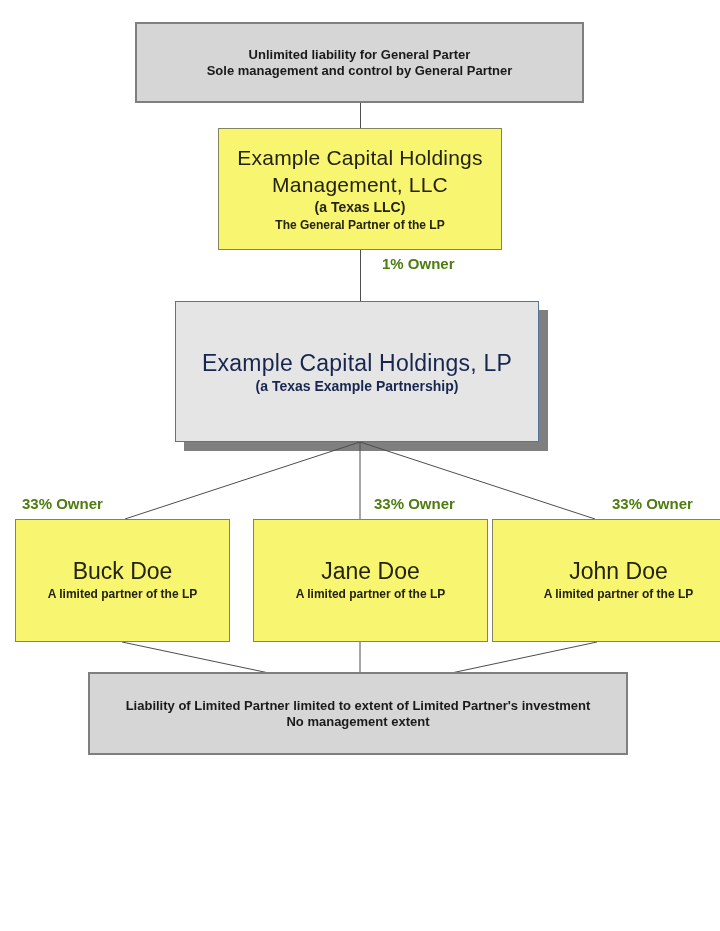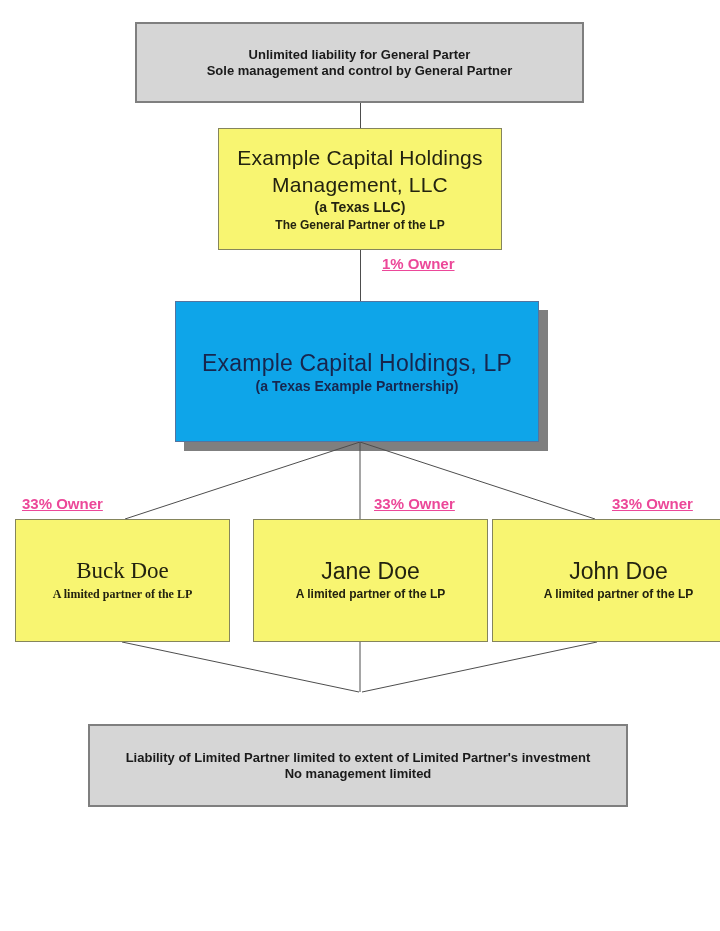--- a/index.html
+++ b/index.html
@@ -5,44 +5,44 @@
   html,body{margin:0;padding:0;background:#ffffff;}
   body{font-family:"Liberation Sans", sans-serif;}
   .canvas{position:relative;width:720px;height:931px;background:#ffffff;overflow:hidden;}
 
   .layer-shadow{position:absolute;z-index:0;}
   .edges{position:absolute;left:0;top:0;width:720px;height:931px;z-index:1;}
   .box{position:absolute;z-index:2;display:flex;flex-direction:column;align-items:center;justify-content:center;text-align:center;box-sizing:border-box;}
 
   .note-box{background:#d6d6d6;border:2px solid #7f7f7f;color:#1a1a1a;font-size:13px;font-weight:600;line-height:16px;}
   .yellow-box{background:#f8f571;border:1.5px solid #85855c;color:#232310;}
-  .blue-box{background:#0ea5e9;border:1px solid #54749f;color:#17264e;}
+  .blue-box{background:#e5e5e5;border:1px solid #54749f;color:#17264e;}
   .blue-shadow{position:absolute;background:#7f7f7f;}
 
   .big-title{font-size:21px;font-weight:400;line-height:27px;letter-spacing:0.2px;}
   .lp-title{font-size:23px;font-weight:400;line-height:28px;letter-spacing:0.2px;}
   .partner-name{font-size:23px;font-weight:400;line-height:28px;}
   .sub-bold-sm{font-size:14px;font-weight:bold;line-height:18px;}
   .sub-bold{font-size:12px;font-weight:bold;line-height:19px;}
 
-  .owner-label{position:absolute;z-index:2;font-size:15px;font-weight:600;color:#ec4899;white-space:nowrap;text-decoration:underline;}
+  .owner-label{position:absolute;z-index:2;font-size:15px;font-weight:600;color:#4d7c0f;white-space:nowrap;}
 
   
   .top-note{left:135px;top:22px;width:449px;height:81px;}
   .gp-box{left:218px;top:128px;width:284px;height:122px;padding:4px 14px;}
   .lp-box{left:175px;top:301px;width:364px;height:141px;}
   .lp-box-shadow{left:184px;top:310px;width:364px;height:141px;}
   .owner-1pct{left:382px;top:255px;}
   .owner-buck{left:22px;top:495px;}
   .owner-jane{left:374px;top:495px;}
   .owner-john{left:612px;top:495px;}
-  .partner-buck{left:15px;top:519px;width:215px;height:123px;font-family:Liberation Serif, serif;}
+  .partner-buck{left:15px;top:519px;width:215px;height:123px;}
   .partner-jane{left:253px;top:519px;width:235px;height:123px;}
   .partner-john{left:492px;top:519px;width:253px;height:123px;}
-  .bottom-note{left:88px;top:724px;width:540px;height:83px;}
+  .bottom-note{left:88px;top:672px;width:540px;height:83px;}
 </style>
 </head>
 <body>
 
 <div class="canvas">
 
   <div class="blue-shadow lp-box-shadow layer-shadow"></div>
 
   <svg class="edges" viewBox="0 0 720 931" xmlns="http://www.w3.org/2000/svg">
     <g stroke="#4d4d4d" stroke-width="1" fill="none">
@@ -88,16 +88,16 @@
     <div class="partner-name">Jane Doe</div>
     <div class="sub-bold">A limited partner of the LP</div>
   </div>
   <div class="box yellow-box partner-john">
     <div class="partner-name">John Doe</div>
     <div class="sub-bold">A limited partner of the LP</div>
   </div>
 
   <div class="box note-box bottom-note">
     <div>Liability of Limited Partner limited to extent of Limited Partner's investment</div>
-    <div>No management limited</div>
+    <div>No management extent</div>
   </div>
 
 </div>
 
 </body></html>

